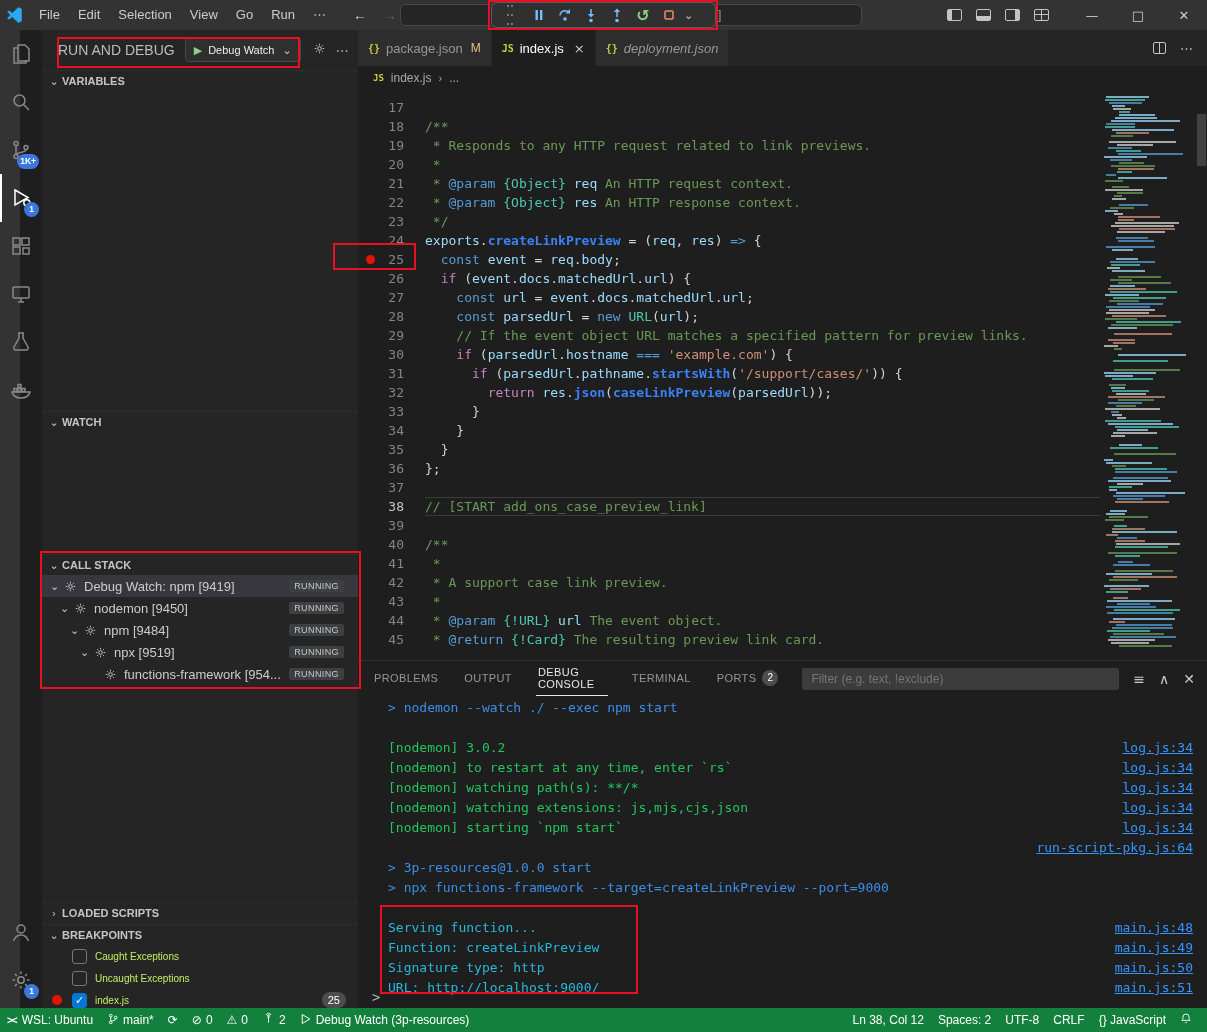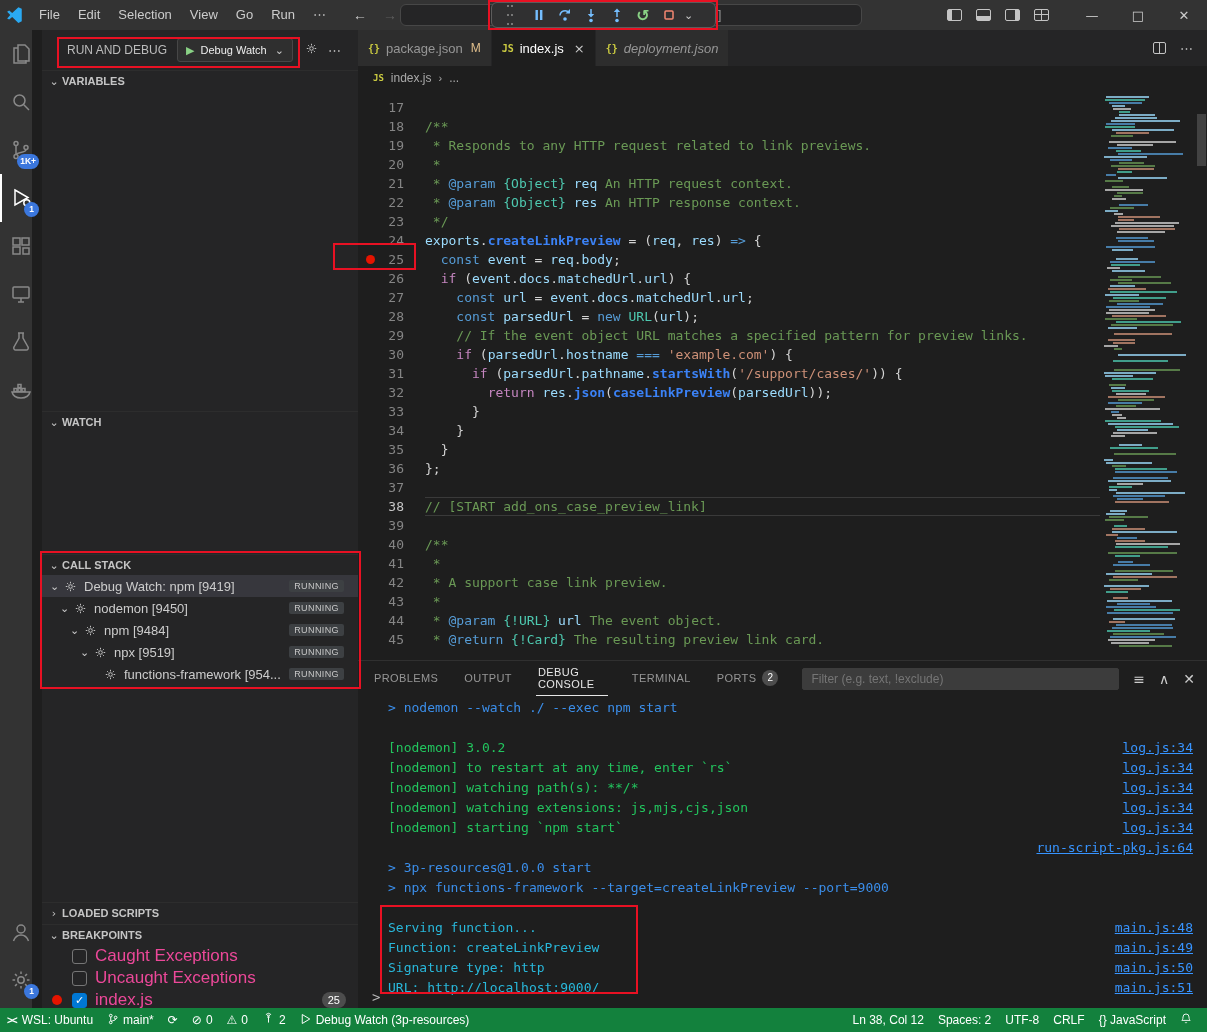--- a/index.html
+++ b/index.html
@@ -24,32 +24,32 @@
   .title-right { margin-left:auto; display:flex; align-items:center; height:30px; }
   .layout-ics { display:flex; gap:14px; margin-right:20px; }
   .lay { width:15px; height:12px; border:1px solid #c4c4c4; border-radius:2px; }
   .lay-sb { background:linear-gradient(90deg,#c4c4c4 0 4px,transparent 4px); }
   .lay-pn { background:linear-gradient(0deg,#c4c4c4 0 4px,transparent 4px); }
   .lay-sbr { background:linear-gradient(270deg,#c4c4c4 0 4px,transparent 4px); }
   .lay-grid { background:linear-gradient(90deg,transparent 6px,#c4c4c4 6px 7px,transparent 7px),linear-gradient(0deg,transparent 5px,#c4c4c4 5px 6px,transparent 6px); }
   .win-btn { width:46px; height:30px; display:flex; align-items:center; justify-content:center; font-size:13px; color:#ccc; font-family:"DejaVu Sans",sans-serif; }
 
   
-  .activitybar { position:absolute; top:30px; left:0; width:32px; bottom:24px; background:#333333; z-index:4; }
+  .activitybar { position:absolute; top:30px; left:0; width:20px; bottom:24px; background:#333333; z-index:4; }
   .act-item { position:relative; width:42px; height:48px; display:flex; align-items:center; justify-content:center; }
   .act-item svg { stroke:#898989; fill:none; stroke-width:1.5; width:24px; height:24px; }
   .act-item.active { border-left:2px solid #ffffff; }
   .act-item.active svg { stroke:#ffffff; }
   .act-badge { position:absolute; right:3px; bottom:5px; background:#3b77dd; color:#fff; font-size:8.5px; border-radius:9px; min-width:15px; height:15px; line-height:15px; text-align:center; padding:0 3px; font-weight:700; }
   .act-bottom { position:absolute; bottom:4px; left:0; width:42px; }
 
   
   .sidebar { position:absolute; top:30px; left:42px; width:316px; bottom:24px; background:#252526; z-index:3; overflow:hidden; }
   .side-top { height:40px; display:flex; align-items:center; padding-left:16px; }
-  .side-title { font-size:12px; color:#bcbcbc; margin-right:10px; white-space:nowrap;padding-left:9px; }
+  .side-title { font-size:14px; color:#bcbcbc; margin-right:10px; white-space:nowrap; }
   .debug-dropdown { display:flex; align-items:center; gap:6px; background:#2f2f2f; border:1px solid #474747; border-radius:3px; height:24px; padding:0 8px; }
   .play-ic { color:#89d185; font-size:11px; }
   .dd-label { color:#eeeeee; font-size:11px; }
   .side-actions { display:flex; align-items:center; gap:10px; margin-left:12px; color:#ccc; }
   .sec { border-top:1px solid #2d2d2d; }
   .sec-head { height:20px; display:flex; align-items:center; font-size:11px; font-weight:700; color:#c5c5c5; padding-left:4px; }
   .sec-chev { width:16px; text-align:center; font-weight:400; color:#c5c5c5; font-family:"DejaVu Sans",sans-serif; }
   .sec-body-vars { height:320px; }
   .sec-body-watch { height:122px; }
   .sec-call { height:348px; }
@@ -57,21 +57,21 @@
   .cs-row.selected { background:#37373d; }
   .cs-chev { width:14px; color:#cccccc; font-size:11px; font-family:"DejaVu Sans",sans-serif; }
   .cs-gear { width:17px; display:flex; }
   .cs-label { margin-left:3px; color:#cccccc; overflow:hidden; }
   .cs-badge { margin-left:auto; margin-right:14px; font-size:9px; background:#3d4043; color:#c8c8c8; padding:1px 5px; border-radius:2px; letter-spacing:.4px; flex:none; }
   .sec-loaded { height:22px; }
   .bp-row { position:relative; height:22px; display:flex; align-items:center; padding-left:30px; }
   .bp-reddot { position:absolute; left:10px; top:6px; width:10px; height:10px; border-radius:50%; background:var(--c-breakpoint,#e51400); }
   .checkbox { width:15px; height:15px; border:1px solid #767676; border-radius:3px; margin-right:8px; font-size:11px; line-height:13px; text-align:center; color:#fff; flex:none; }
   .checkbox.checked { background:#0078d4; border-color:#0078d4; }
-  .bp-label { font-size:17px; color:#ec4899; }
+  .bp-label { font-size:10px; color:#bef264; }
   .bp-count { margin-left:auto; margin-right:12px; background:#4d4d4d; border-radius:9px; padding:0 6px; font-size:11px; height:16px; line-height:16px; color:#fff; }
 
   
   .editor-col { position:absolute; top:30px; left:358px; right:0; bottom:24px; background:#1e1e1e; }
   .tabsbar { height:36px; background:#252526; display:flex; align-items:stretch; }
   .tab { display:flex; align-items:center; gap:6px; padding:0 10px; background:#2d2d2d; border-right:1px solid #252526; font-size:13px; color:#969696; }
   .tab.active { background:#1e1e1e; color:#ffffff; }
   .tab.preview .tab-label { font-style:italic; }
   .tab-icon { font-size:10px; font-weight:700; color:#cbcb41; font-family:"DejaVu Sans Mono",monospace; }
   .tab-m { color:var(--c-modified,#e2c08d); font-size:12px; margin-left:2px; }

